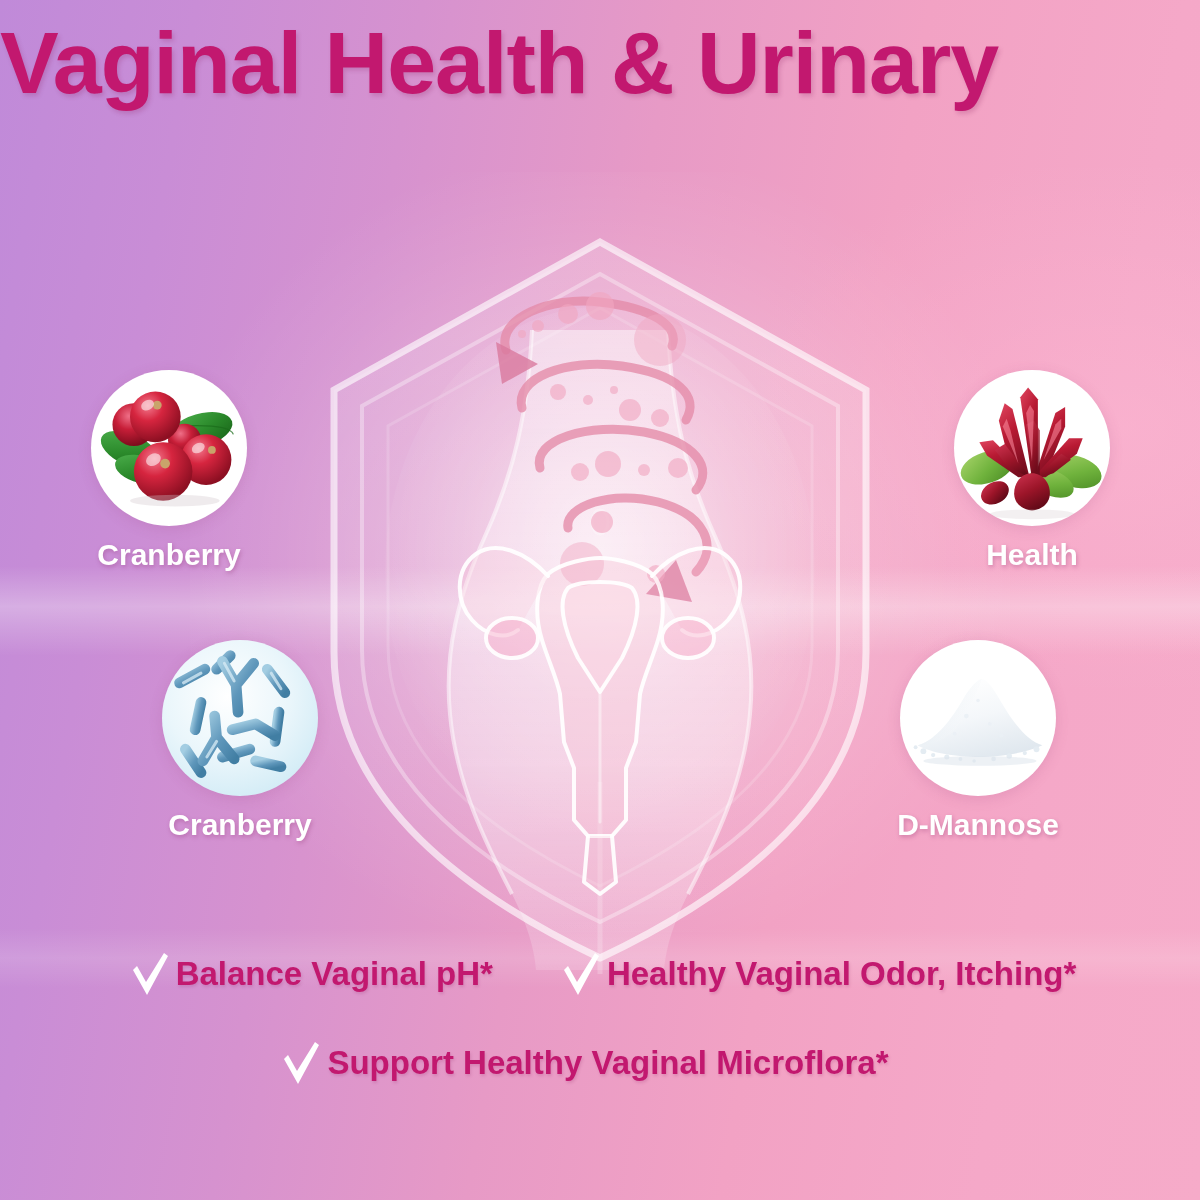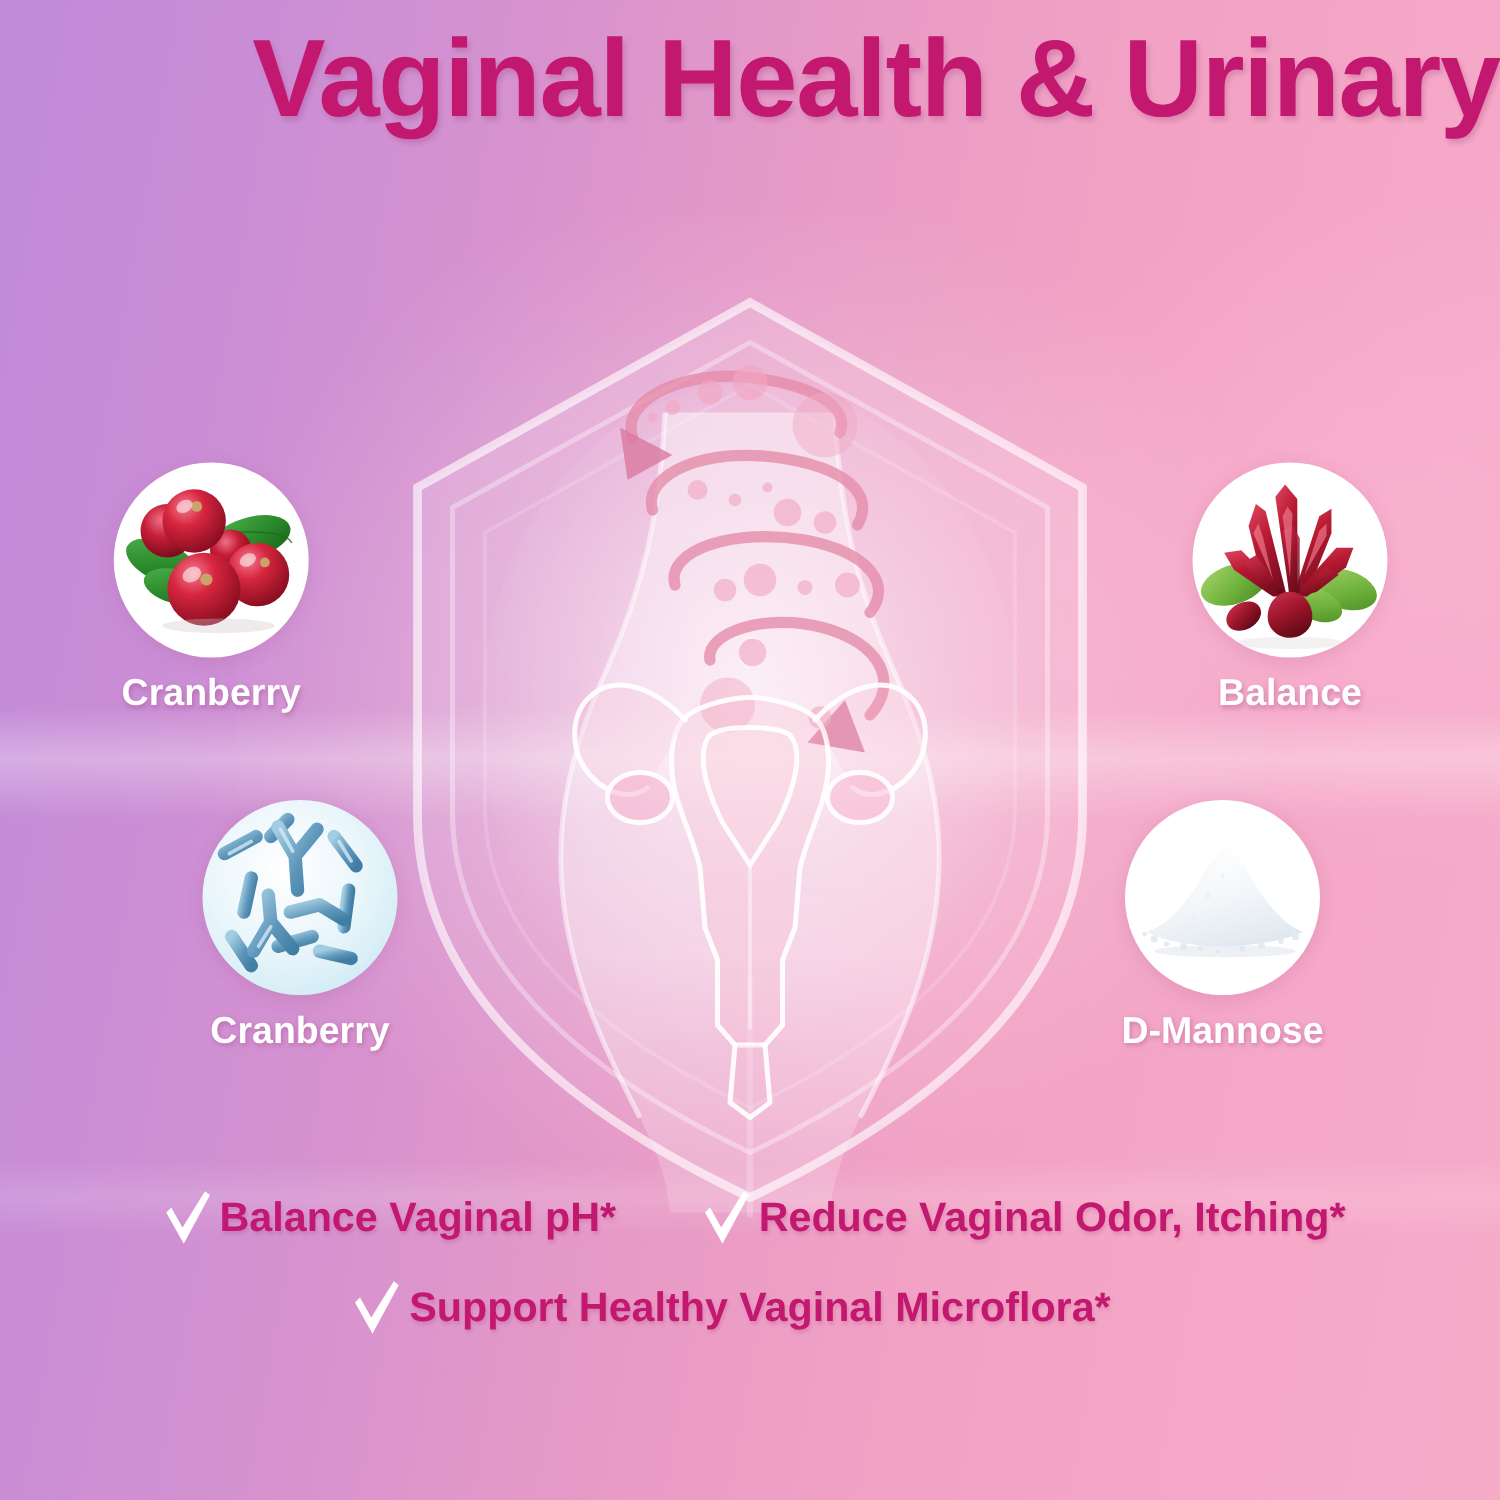--- a/index.html
+++ b/index.html
@@ -68,21 +68,21 @@
       rgba(255,255,255,0) 0%,
       rgba(255,255,255,0.14) 50%,
       rgba(255,255,255,0) 100%);
   }
 
   
   .title-block {
     position: absolute;
     left: 0; top: 18px;
     width: 1200px;
-    text-align: right;
+    text-align: left;
     line-height: 1.02;
   }
   .title-line {
     display: block;
     font-family: "Liberation Sans", sans-serif;
     font-weight: bold;
     font-size: 88px;
     letter-spacing: -1px;
     color: #c2186f;
     text-shadow: 2px 3px 4px rgba(140,30,95,0.22);
@@ -140,21 +140,21 @@
     position: absolute;
     left: 0;
     top: 952px;
     width: 1200px;
   }
   .benefit-row {
     display: flex;
     align-items: center;
     justify-content: center;
   }
-  .benefit-row.row1 { margin-bottom: 28px; }
+  .benefit-row.row1 { margin-bottom: 45px; }
   .benefit {
     display: flex;
     align-items: center;
     white-space: nowrap;
   }
   .benefit .check {
     flex: 0 0 auto;
     width: 40px;
     height: 44px;
     margin-right: 6px;
@@ -442,21 +442,21 @@
         </g>
 
         <g fill="#ff8fa3" opacity="0.55">
           <path d="M74 44 L78 36 L82 42 L80 94 Z"></path>
           <path d="M104 56 L110 50 L110 60 L92 92 Z"></path>
           <path d="M50 58 L54 50 L58 62 L66 96 Z"></path>
         </g>
         <ellipse cx="80" cy="148" rx="44" ry="5" fill="#d6ccd1" opacity="0.30"></ellipse>
       </svg>
     </div>
-    <div class="ing-label">Balance</div>
+    <div class="ing-label">Health</div>
   </div>
 
   <div class="ingredient" id="ing-dmannose">
     <div class="ing-circle white-bg">
       <svg viewBox="0 0 160 160" xmlns="http://www.w3.org/2000/svg">
         <defs>
           <linearGradient id="powderG" x1="0.3" y1="0" x2="0.7" y2="1">
             <stop offset="0%" stop-color="#ffffff"></stop>
             <stop offset="48%" stop-color="#f4f7fa"></stop>
             <stop offset="100%" stop-color="#dfe7ee"></stop>
@@ -509,21 +509,21 @@
         </span>
         <span class="benefit-text">Balance Vaginal pH*</span>
       </div>
 
       <div class="benefit">
         <span class="check">
           <svg viewBox="0 0 40 44" xmlns="http://www.w3.org/2000/svg">
             <path d="M3 18 L7 14 L16 30 L34 1 L38 4 L17 43 Z" fill="#ffffff"></path>
           </svg>
         </span>
-        <span class="benefit-text">Reduce Vaginal Odor, Itching*</span>
+        <span class="benefit-text">Healthy Vaginal Odor, Itching*</span>
       </div>
     </div>
 
     <div class="benefit-row row2">
       <div class="benefit">
         <span class="check">
           <svg viewBox="0 0 40 44" xmlns="http://www.w3.org/2000/svg">
             <path d="M3 18 L7 14 L16 30 L34 1 L38 4 L17 43 Z" fill="#ffffff"></path>
           </svg>
         </span>

